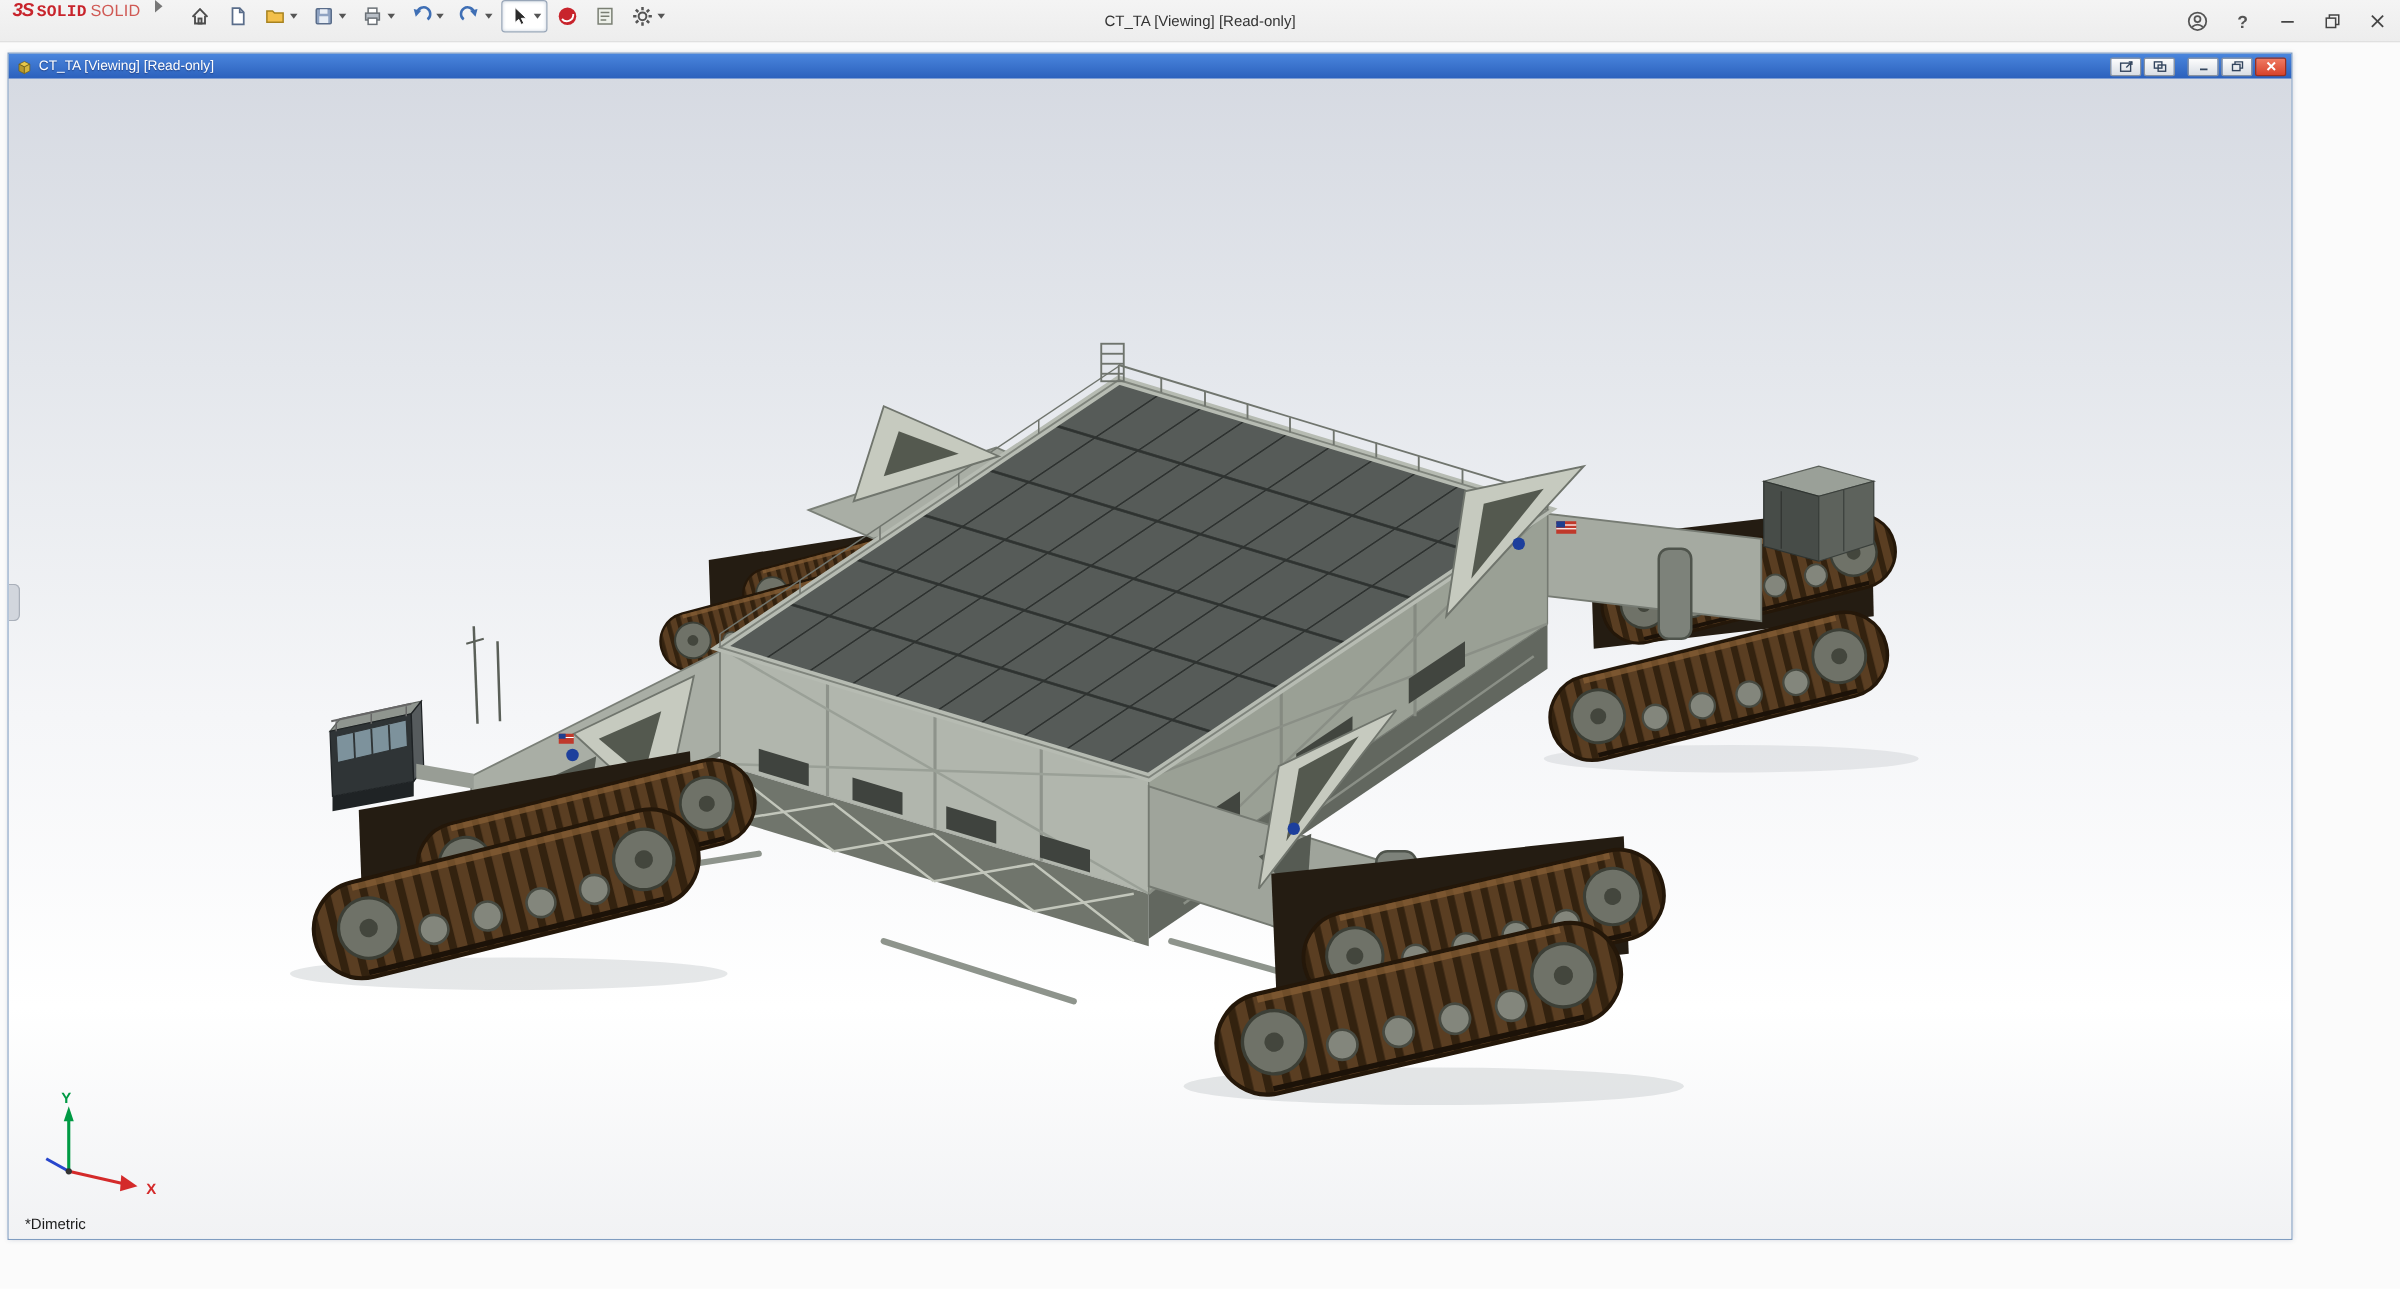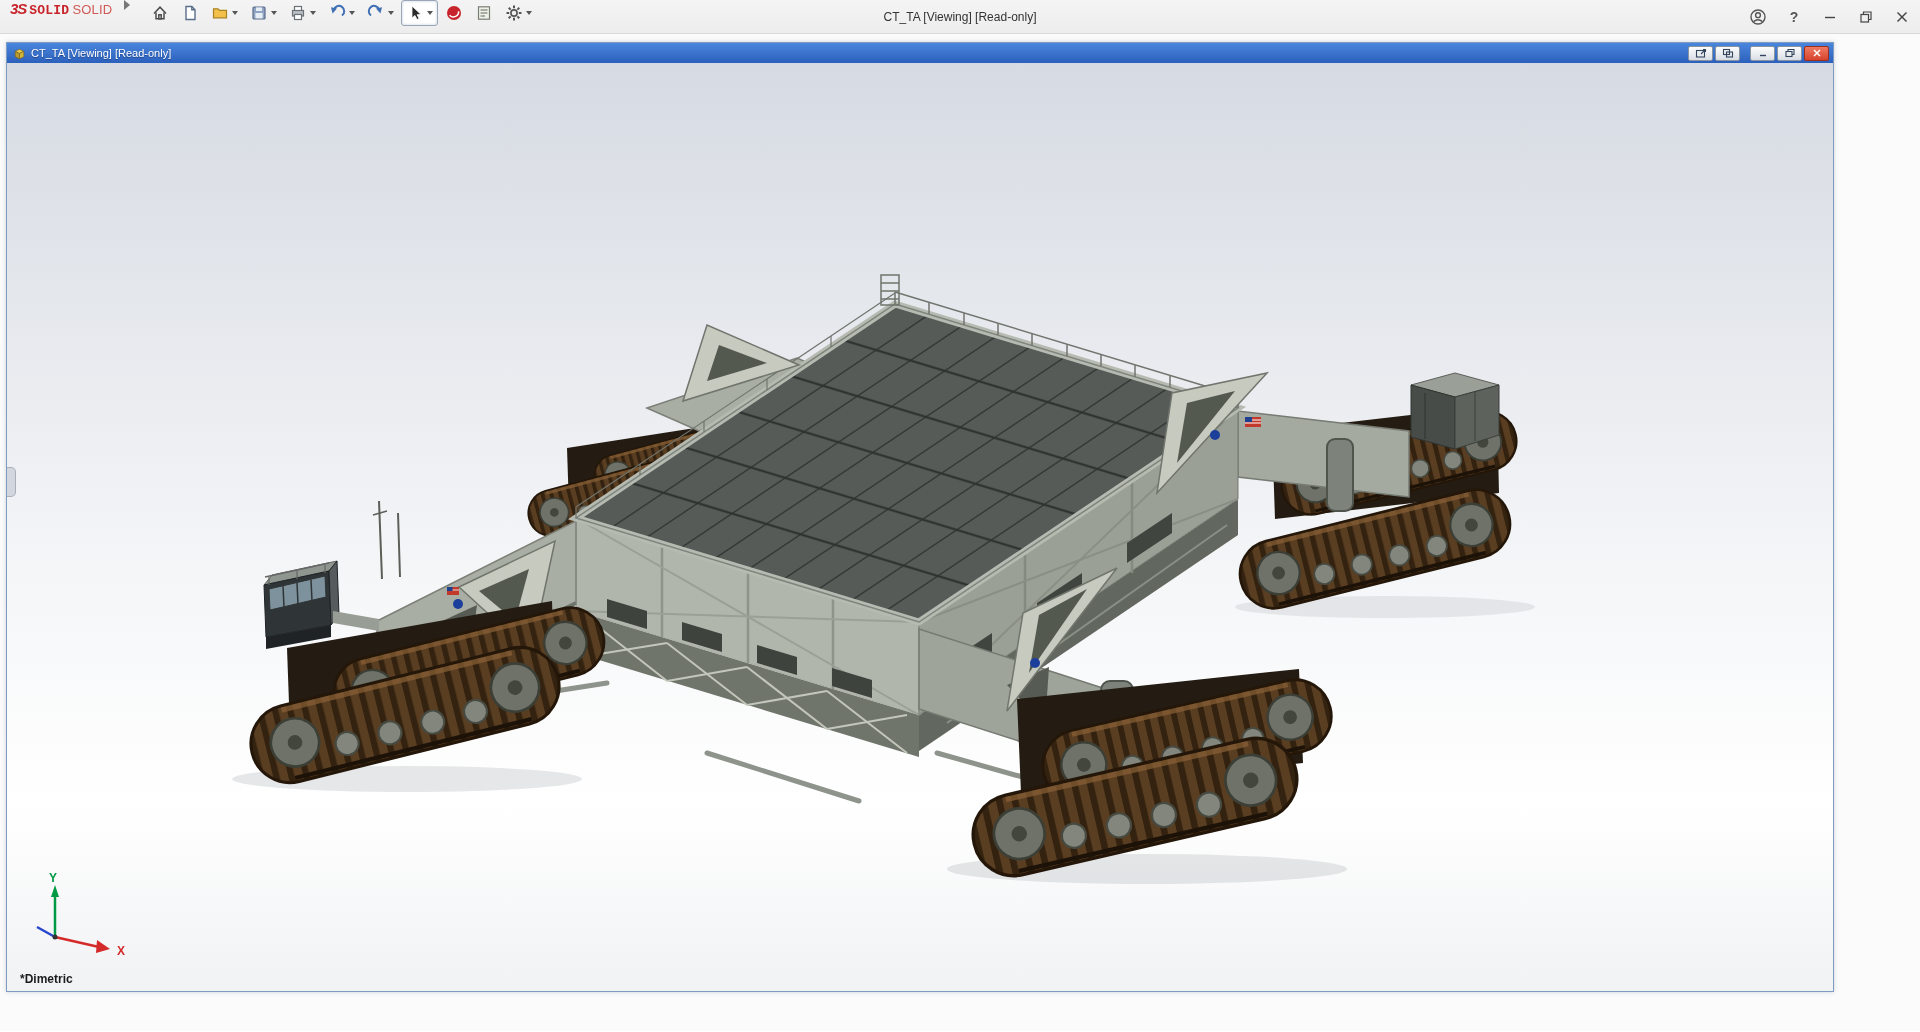--- a/index.html
+++ b/index.html
@@ -49,21 +49,21 @@
             background:linear-gradient(#fdfdfd,#d9dee5); border:1px solid #8a93a0; border-radius:2px; cursor:pointer; }
   .doc-btn.close{ background:linear-gradient(#ef7a62,#d8432c); border-color:#9c2f1c; }
   .doc-btn.gap{ margin-left:8px; }
 
   .viewport{
     position:relative; flex:1 1 auto; overflow:hidden;
     background:linear-gradient(180deg,#d6dae2 0%,#e4e7ec 25%,#f5f6f8 55%,#ffffff 80%,#f1f2f4 100%);
   }
   .model-svg{ position:absolute; inset:0; width:100%; height:100%; }
   .triad-svg{ position:absolute; left:6px; bottom:22px; width:140px; height:100px; }
-  .view-label{ position:absolute; left:13px; bottom:5px; font-size:12px; font-weight:bold; color:#1c1c1c; }
+  .view-label{ position:absolute; left:13px; bottom:5px; font-size:12px; font-weight:normal; color:#1c1c1c; }
   .splitter-tab{ position:absolute; left:0; top:404px; width:9px; height:30px;
                  background:#d2d6dd; border:1px solid #aab0ba; border-left:none;
                  border-radius:0 5px 5px 0; cursor:pointer; }
 </style>
 </head>
 <body>
 
 <div class="app">
 
   <header class="main-titlebar">

